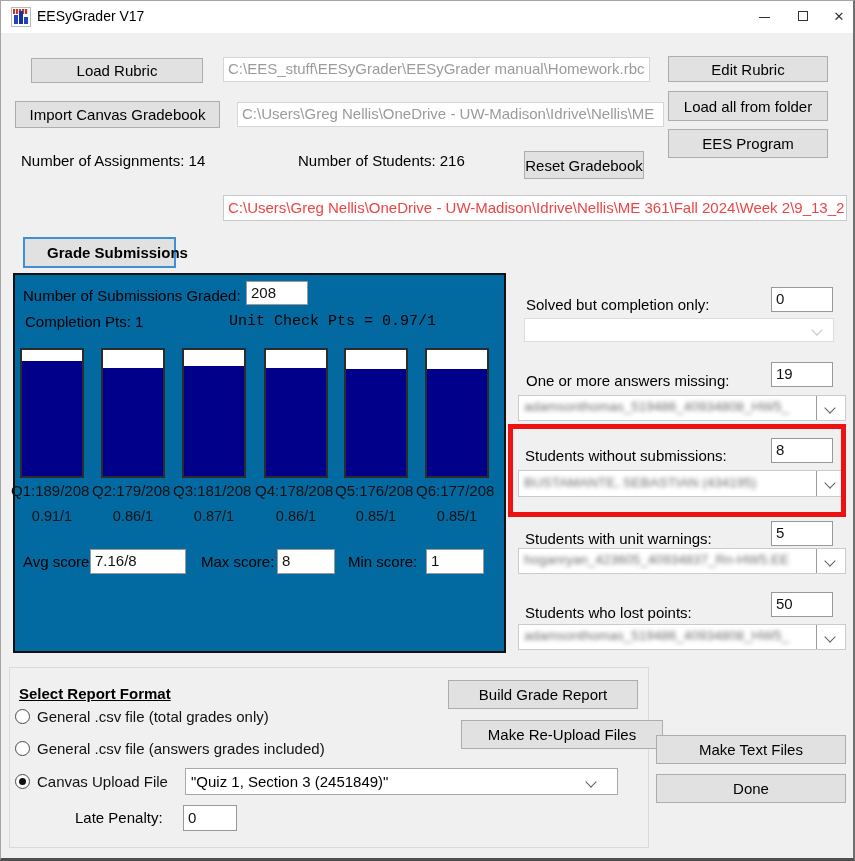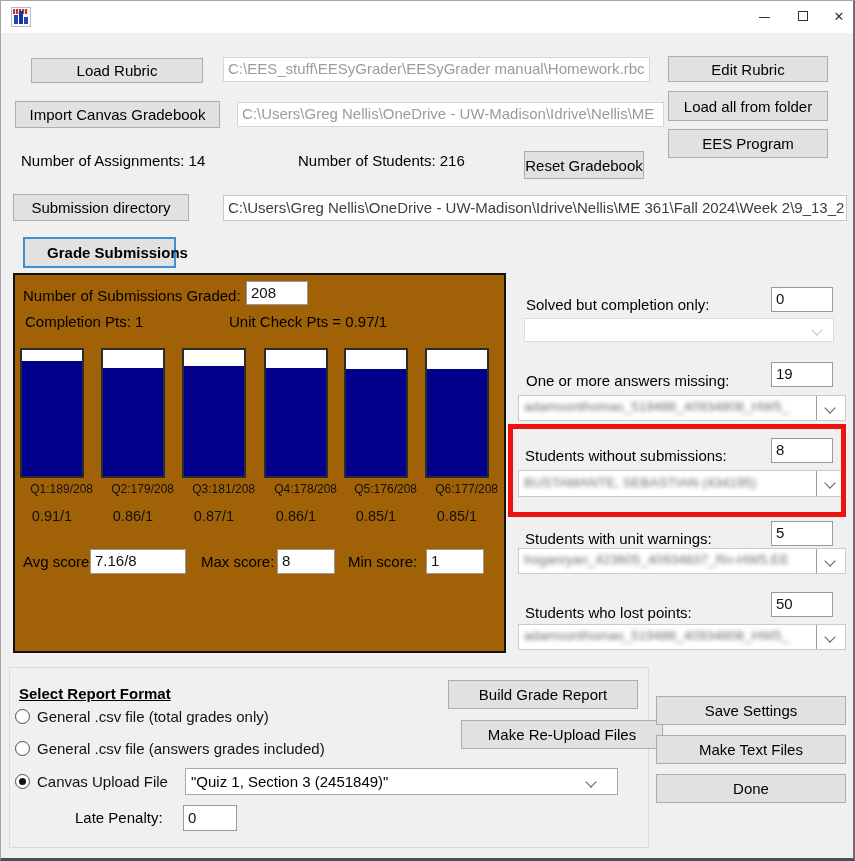--- a/index.html
+++ b/index.html
@@ -38,25 +38,25 @@
   .pathfield { border:1px solid #d6d6d6; color:#9b9b9b; }
   .label { position:absolute; white-space:nowrap; color:#000; }
   .combo { position:absolute; background:#fff; border:1px solid #cbcbcb; overflow:hidden; white-space:nowrap; }
   .combo .txt { display:block; padding:3px 28px 0 5px; font-size:13.5px; color:#4a4a4a; overflow:hidden; }
   .blurred { filter:blur(2px); opacity:.8; }
   .chev { position:absolute; width:8px; height:8px; border-right:1.5px solid #5f5f5f; border-bottom:1.5px solid #5f5f5f; transform:rotate(45deg); }
   .chev.light { border-color:#c4c4c4; }
   .chev-btn { position:absolute; right:-1px; top:-1px; bottom:-1px; width:30px; background:#fff; border:1px solid #9c9c9c; }
   .chev-btn .chev { right:11px; top:8px; }
   
-  .panel { position:absolute; left:12px; top:272px; width:493px; height:380px; border:2px solid #111; background:#a16207; }
+  .panel { position:absolute; left:12px; top:272px; width:493px; height:380px; border:2px solid #111; background:#0369a1; }
   .bar-col { position:absolute; width:82px; top:73px; height:170px; }
   .bar-frame { position:relative; margin:0 auto; width:64px; height:130px; background:#fff; border:2px solid #2b2b2b; }
   .bar-fill { position:absolute; left:0; right:0; bottom:0; background:#00008B; }
-  .count-label { position:absolute; top:134px; width:100%; text-align:right; font-size:12px; white-space:nowrap; }
+  .count-label { position:absolute; top:134px; width:100%; text-align:left; font-size:15px; white-space:nowrap; }
   .score-label { position:absolute; top:160px; width:100%; text-align:center; font-size:14.5px; white-space:nowrap; }
   
   .red-box { position:absolute; left:507px; top:423px; width:338px; height:93px; border:5px solid #ee1111; pointer-events:none; }
   
   .bottom-left-panel { position:absolute; left:8px; top:666px; width:640px; height:181px; border:1px solid #dadada; }
   .heading { font-weight:bold; text-decoration:underline; }
   .radio-row { position:absolute; height:18px; }
   .radio { position:absolute; left:0; top:1px; width:15px; height:15px; border:1px solid #4a4a4a; border-radius:50%; background:#fff; }
   .radio.checked::after { content:""; position:absolute; left:3px; top:3px; width:7px; height:7px; border-radius:50%; background:#111; }
   .radio-label { position:absolute; left:22px; top:0; white-space:nowrap; }
@@ -66,20 +66,21 @@
 
 <div id="app">
 
   <div class="titlebar">
     <div class="app-icon">
       <span class="redtxt"></span>
       <span class="b1"></span>
       <span class="b2"></span>
       <span class="b3"></span>
     </div>
+    <span class="title-text">EESyGrader V17</span>
     <div class="win-btn wb-min">
         <span class="glyph-min"></span>
       </div>
     <div class="win-btn wb-max">
         <span class="glyph-max"></span>
       </div>
     <div class="win-btn wb-close">
         <span class="glyph-close">✕</span>
       </div>
   </div>
@@ -90,31 +91,30 @@
 
   <div class="btn" style="left:14px; top:100px; width:205px; height:27px;">Import Canvas Gradebook</div>
   <div class="field pathfield" style="left:236px; top:101px; width:427px; height:25px;">C:\Users\Greg Nellis\OneDrive - UW-Madison\Idrive\Nellis\ME</div>
   <div class="btn" style="left:667px; top:90px; width:160px; height:30px;">Load all from folder</div>
 
   <span class="label" style="left:20px; top:151px;">Number of Assignments: 14</span>
   <span class="label" style="left:297px; top:151px;">Number of Students: 216</span>
   <div class="btn" style="left:523px; top:150px; width:120px; height:28px;">Reset Gradebook</div>
   <div class="btn" style="left:667px; top:128px; width:160px; height:29px;">EES Program</div>
 
-  <div class="btn" style="left:12px; top:193px; width:176px; height:27px;">Submission directory</div>
-  <div class="field" style="left:222px; top:194px; width:624px; height:26px; border-color:#c9c9c9; color:#404040; line-height:24px;">C:\Users\Greg Nellis\OneDrive - UW-Madison\Idrive\Nellis\ME 361\Fall 2024\Week 2\9_13_2</div>
+  <div class="field" style="left:222px; top:194px; width:624px; height:26px; border-color:#c9c9c9; color:#ef4444; line-height:24px;">C:\Users\Greg Nellis\OneDrive - UW-Madison\Idrive\Nellis\ME 361\Fall 2024\Week 2\9_13_2</div>
 
   <div class="btn" style="left:22px; top:236px; width:153px; height:31px; border:2px solid #3f8fd2; font-weight:bold;padding-left:36px;">Grade Submissions</div>
 
   <div class="panel">
     <span class="label" style="left:8px; top:12px;">Number of Submissions Graded:</span>
     <div class="field" style="left:231px; top:6px; width:62px; height:24px;">208</div>
 
     <span class="label" style="left:10px; top:38px;">Completion Pts: 1</span>
-    <span class="label" style="left:214px; top:38px;">Unit Check Pts = 0.97/1</span>
+    <span class="label" style="left:214px; top:38px;font-family:Liberation Mono, monospace;">Unit Check Pts = 0.97/1</span>
 
     <div class="bar-col" style="left:-4px;">
       <div class="bar-frame">
           <div class="bar-fill" style="height: 91%; background: rgb(0, 0, 139);"></div>
         </div>
       <span class="count-label">Q1:189/208</span>
       <span class="score-label">0.91/1</span>
     </div>
     <div class="bar-col" style="left:77px;">
       <div class="bar-frame">
@@ -224,17 +224,16 @@
     <span class="txt" style="font-size:15px; color:#000; padding-top:4px;">"Quiz 1, Section 3 (2451849)"</span>
     <span class="chev" style="right:22px; top:9px;"></span>
   </div>
 
   <span class="label" style="left:74px; top:808px;">Late Penalty:</span>
   <div class="field" style="left:182px; top:804px; width:54px; height:26px; line-height:24px;">0</div>
 
   <div class="btn" style="left:447px; top:679px; width:190px; height:29px;">Build Grade Report</div>
   <div class="btn" style="left:460px; top:719px; width:202px; height:29px;">Make Re-Upload Files</div>
 
-  <div class="btn" style="left:655px; top:695px; width:190px; height:29px;">Save Settings</div>
   <div class="btn" style="left:655px; top:773px; width:190px; height:29px;">Done</div>
   <div class="btn" style="left:655px; top:734px; width:190px; height:29px;">Make Text Files</div>
 
 </div>
 
 </body></html>

